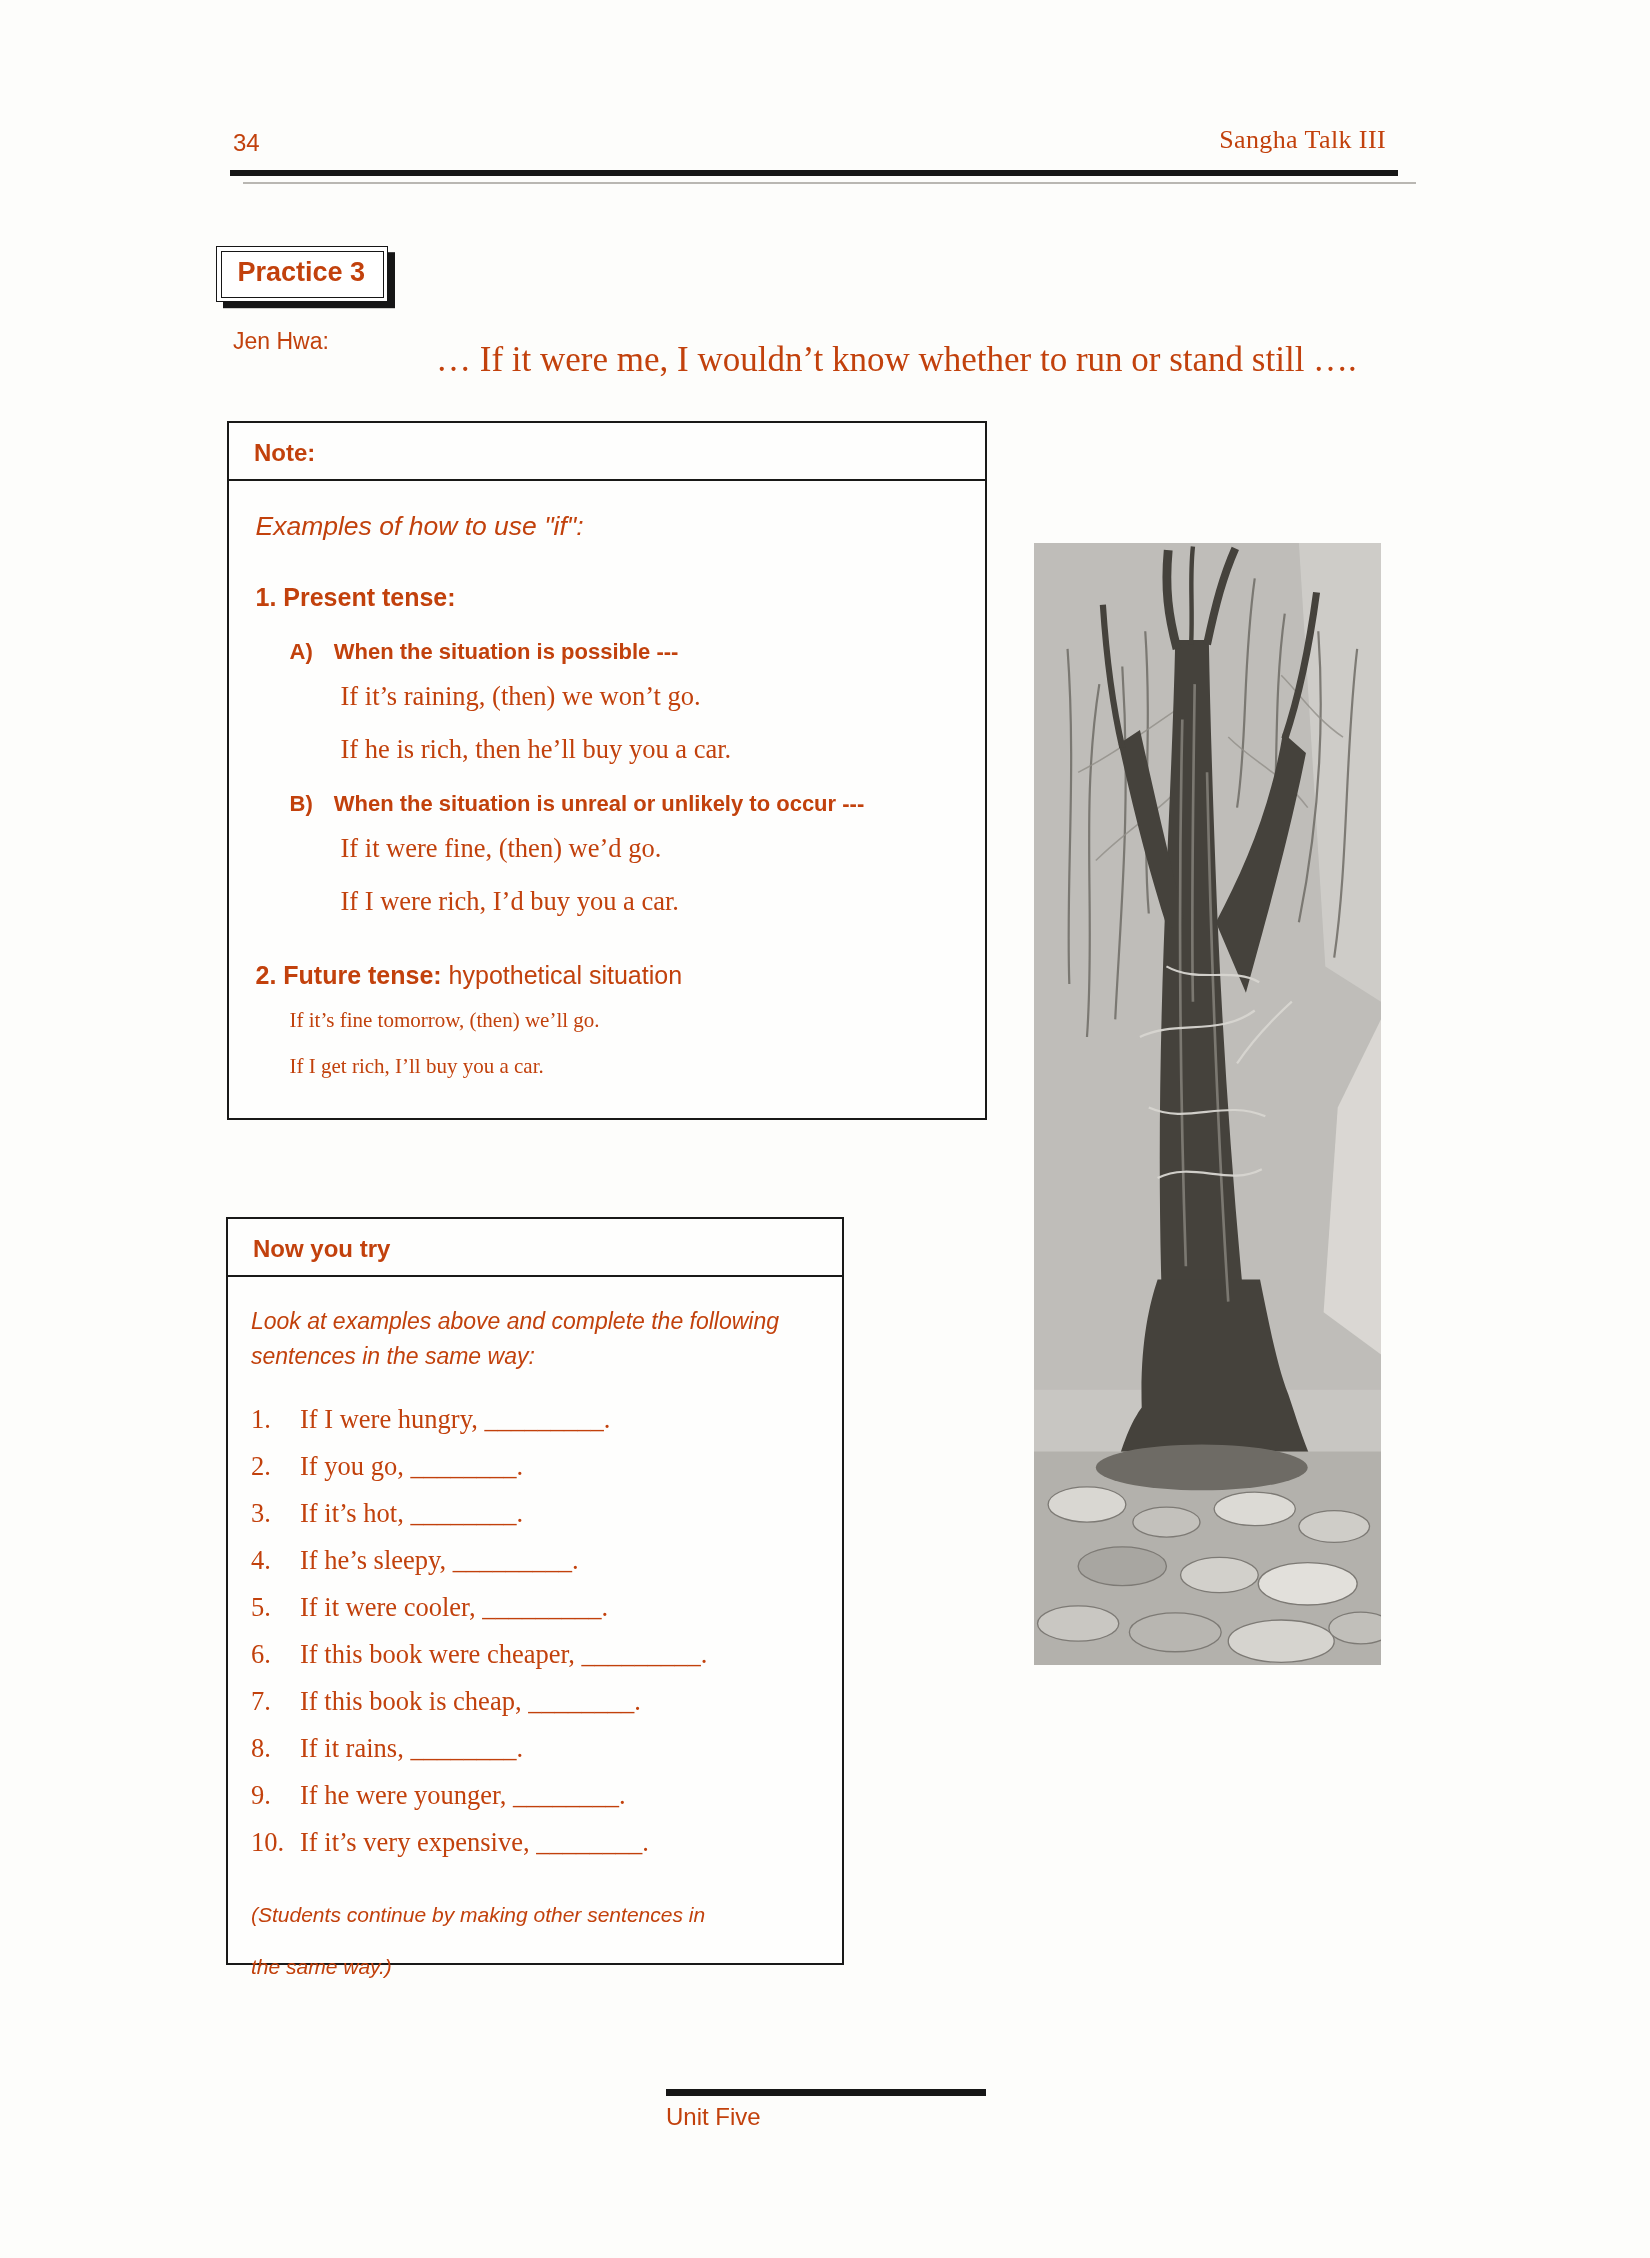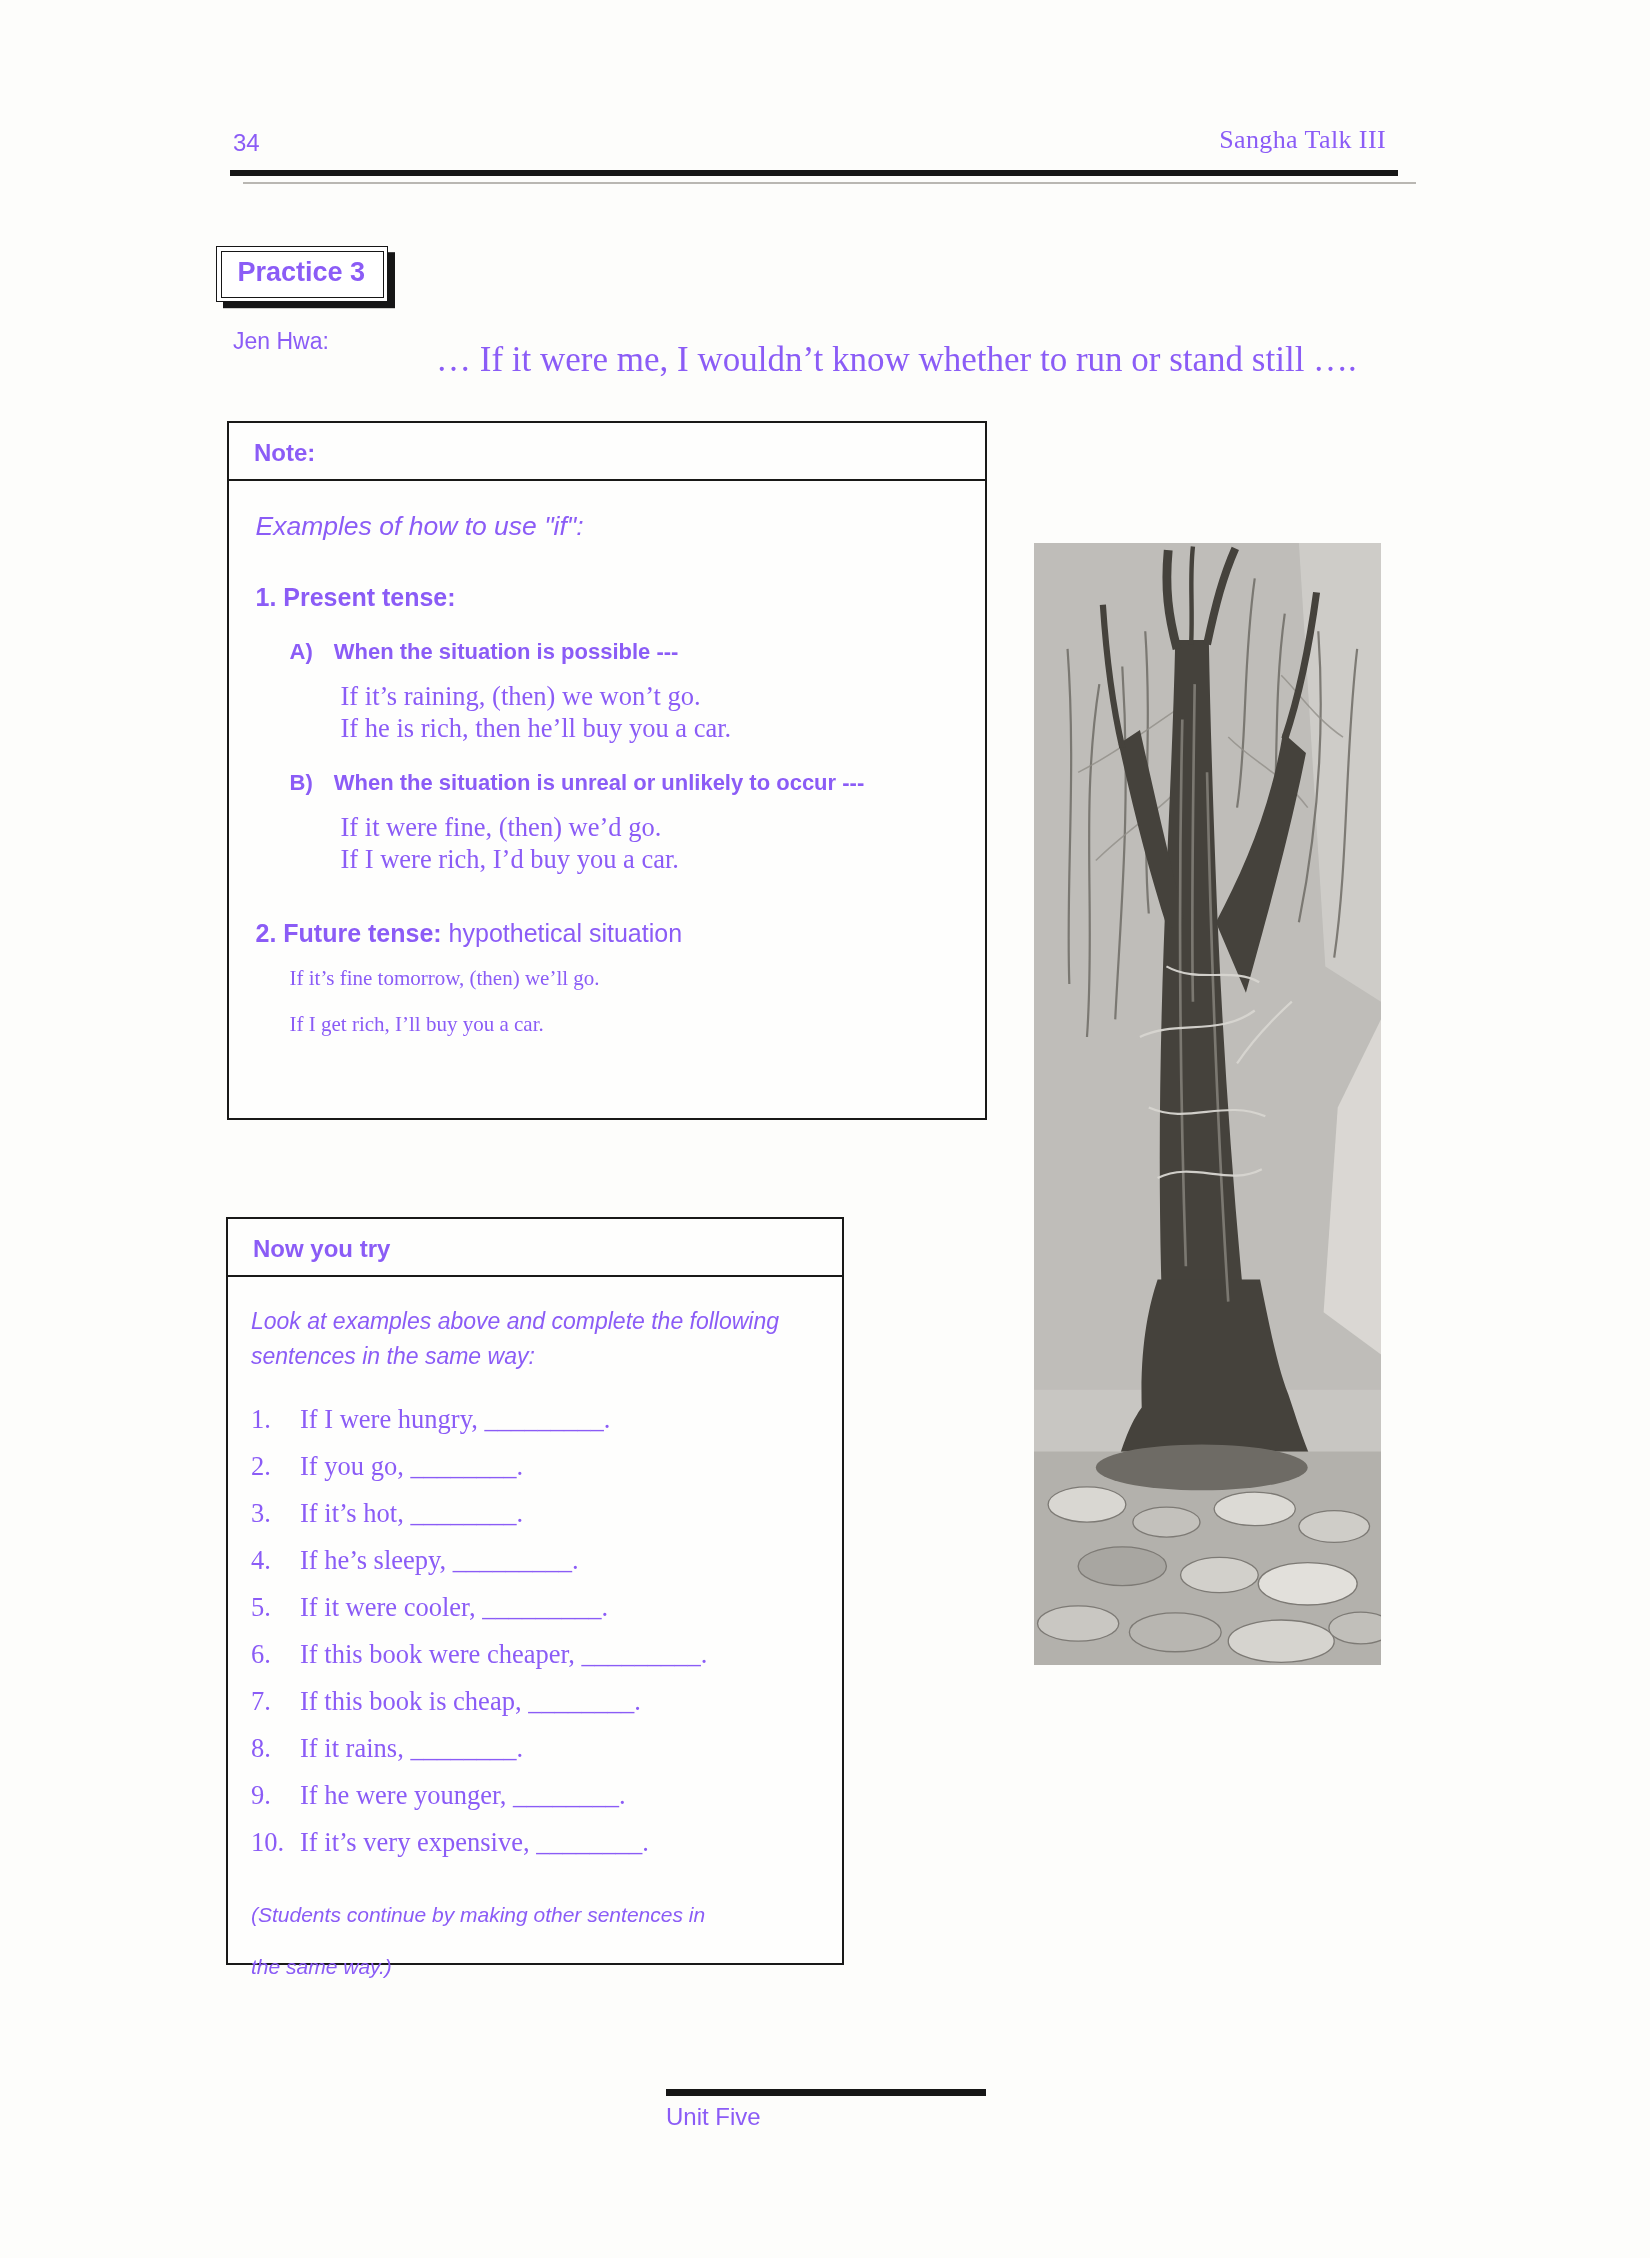--- a/index.html
+++ b/index.html
@@ -3,21 +3,21 @@
 <meta charset="utf-8">
 <style>
   html,body{margin:0;padding:0;}
   body{background:#e9e8e5;}
   .page{
     position:relative;
     width:1651px;
     height:2258px;
     background:#fdfdfb;
     overflow:hidden;
-    color:#8b5cf6;
+    color:#c2410c;
   }
   .bold{font-weight:bold;}
 
   
   .page-num{position:absolute;left:233px;top:129px;font-family:"Liberation Sans",sans-serif;font-size:24px;}
   .header-title{position:absolute;top:125px;right:265px;font-family:"Liberation Serif",serif;font-size:26px;letter-spacing:0.4px;text-align:right;}
   .rule-main{position:absolute;left:230px;top:170px;width:1168px;height:6.2px;background:#171716;}
   .rule-thin{position:absolute;left:243px;top:182px;width:1173px;height:1.8px;background:#b9b7b2;}
 
   
@@ -46,21 +46,21 @@
     padding:16px 23px 12.4px 25px;
     font-family:"Liberation Sans",sans-serif;
     font-size:24px;font-weight:bold;
     border-bottom:2.6px solid #191918;
   }
   .note-content{padding:19.4px 26.5px 0 26.5px;}
   .note-sub{font-family:Liberation Sans, sans-serif;font-style:italic;font-size:26.5px;margin-top:10.6px;}
   .h-present{font-family:"Liberation Sans",sans-serif;font-weight:bold;font-size:25px;margin-top:41px;}
   .letter-row{display:flex;gap:21px;margin:26.5px 0 0 34px;font-family:"Liberation Sans",sans-serif;font-weight:bold;font-size:22px;}
   .note-ex{font-family:"Liberation Serif",serif;font-size:26.5px;margin:16px 0 0 85px;}
-  .note-ex + .note-ex{margin-top:1px;}
+  .note-ex + .note-ex{margin-top:22px;}
   .h-future{font-family:"Liberation Sans",sans-serif;font-size:25px;margin-top:44px;}
   .note-ex2{font-family:"Liberation Serif",serif;font-size:21px;margin:17.6px 0 0 34px;}
   .note-ex2 + .note-ex2{margin-top:21px;}
 
   
   .photo{position:absolute;left:1034px;top:543px;width:347px;height:1122px;display:block;}
 
   
   .try-box{
     position:absolute;left:226px;top:1217px;width:618px;height:748px;

